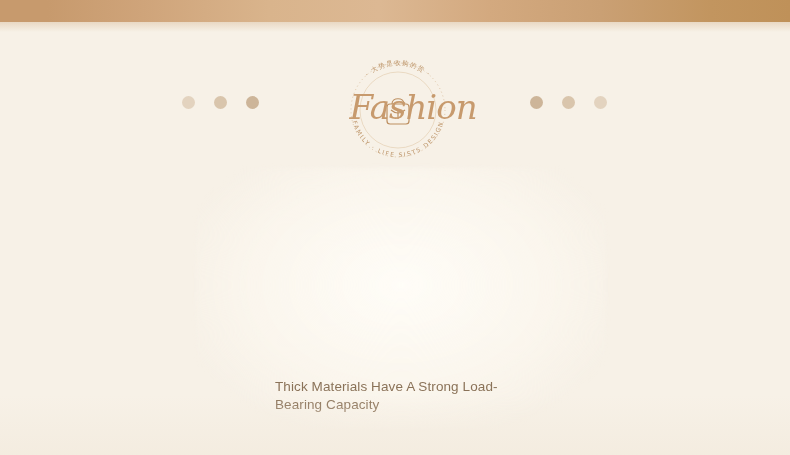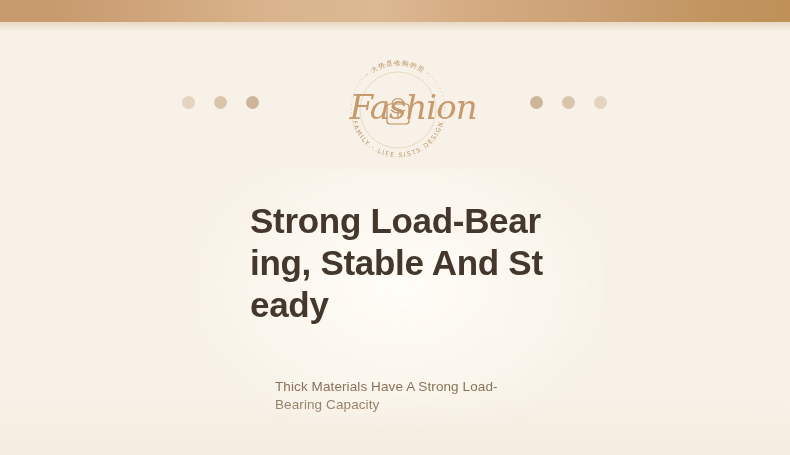--- a/index.html
+++ b/index.html
@@ -187,18 +187,17 @@
       <g stroke="#bd8f60" fill="none" stroke-width="1.2">
         <rect x="62" y="52" width="22" height="20" rx="3"></rect>
         <path d="M 67,52 C 67,45 79,45 79,52"></path>
         <line x1="73" y1="57" x2="73" y2="67"></line>
         <path d="M 66,58 q 7,6 14,0"></path>
       </g>
     </svg>
     <div class="logo-script">Fashion</div>
   </div>
 
-  <div class="headline">Strong Load-Bearing, Stable And Steady</div>
 
   <div class="subtext">Thick Materials Have A Strong Load-Bearing Capacity</div>
 
   <div class="bottom-fade"></div>
 </div>
 
 </body></html>

